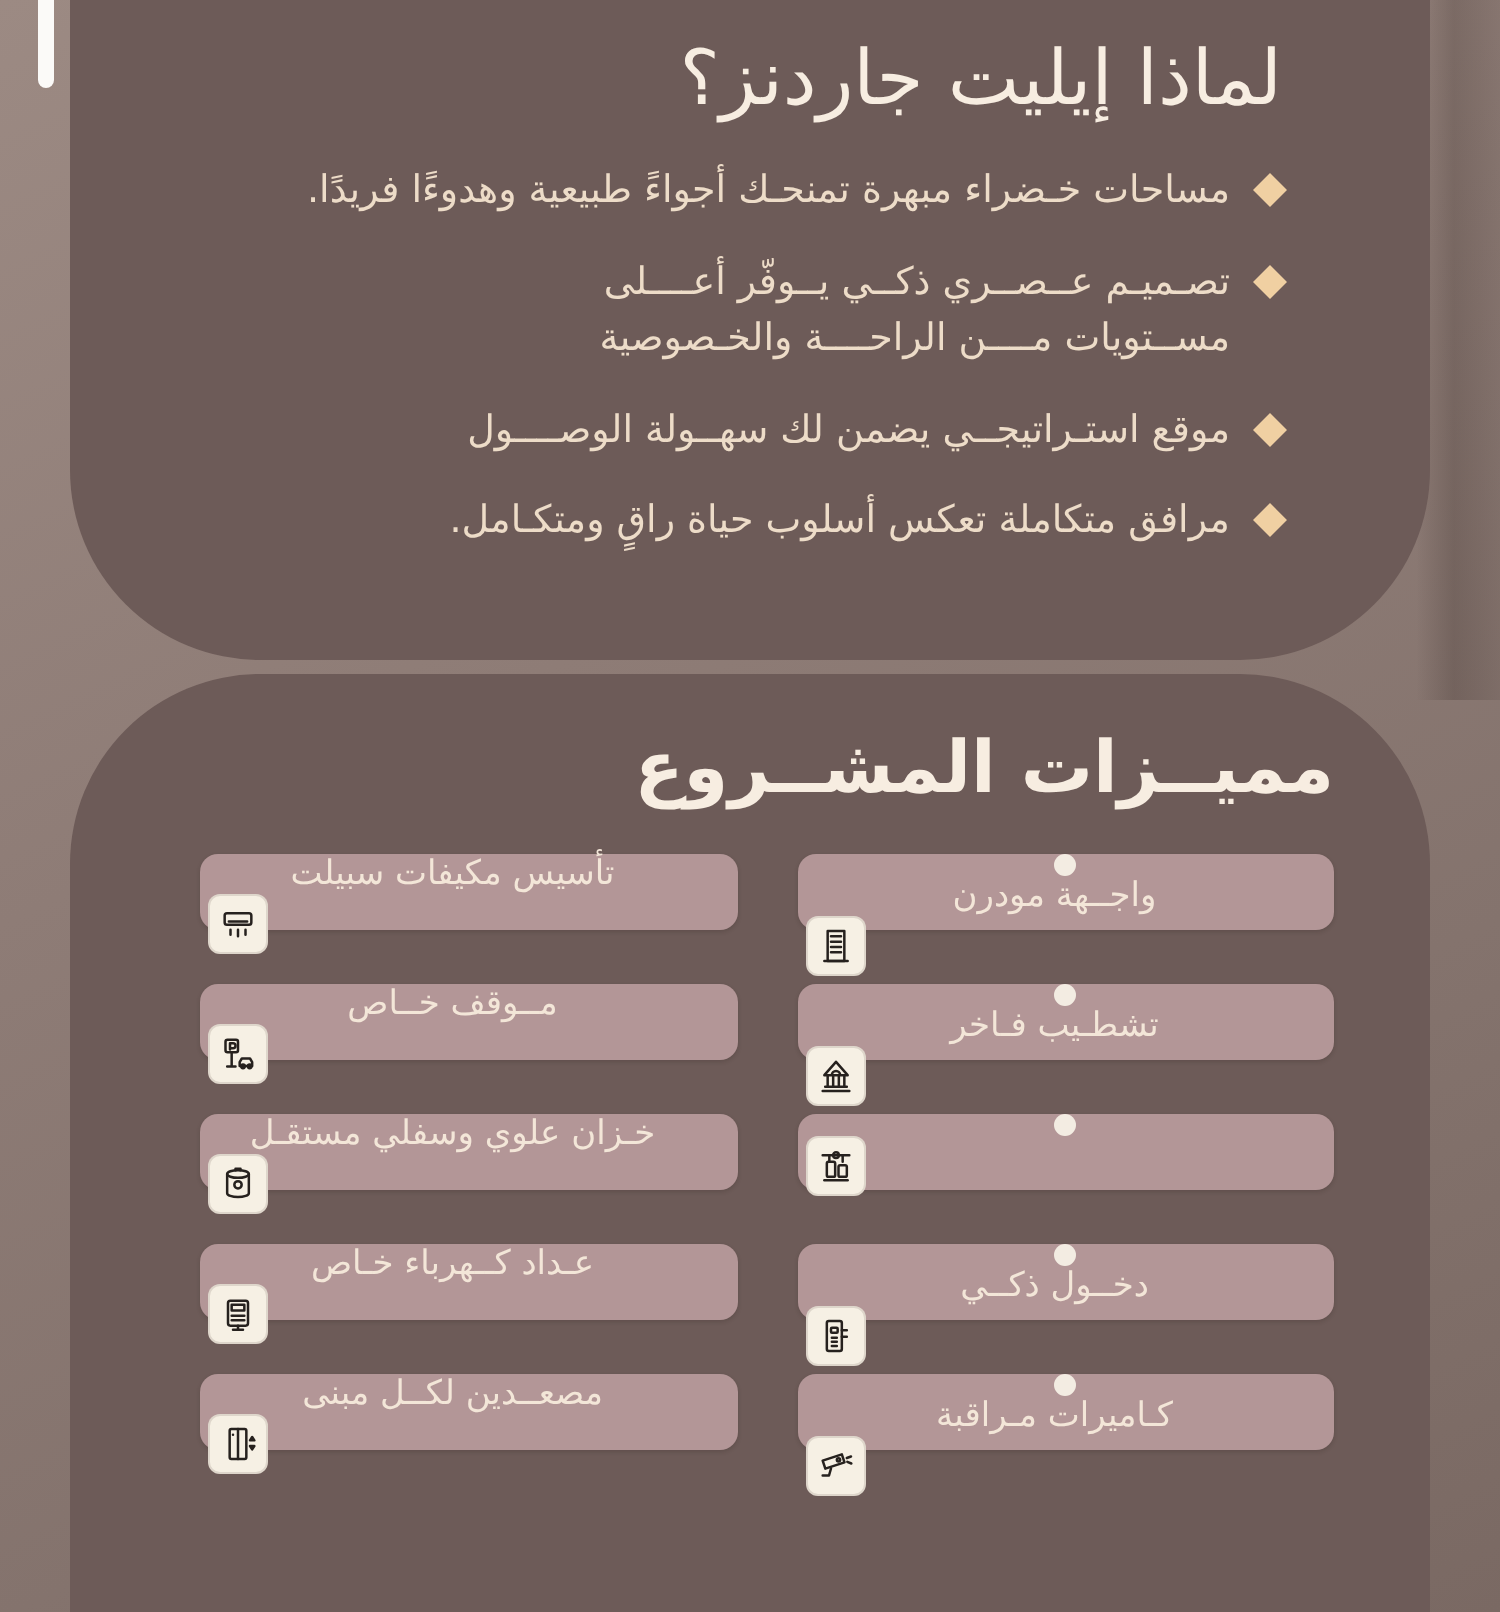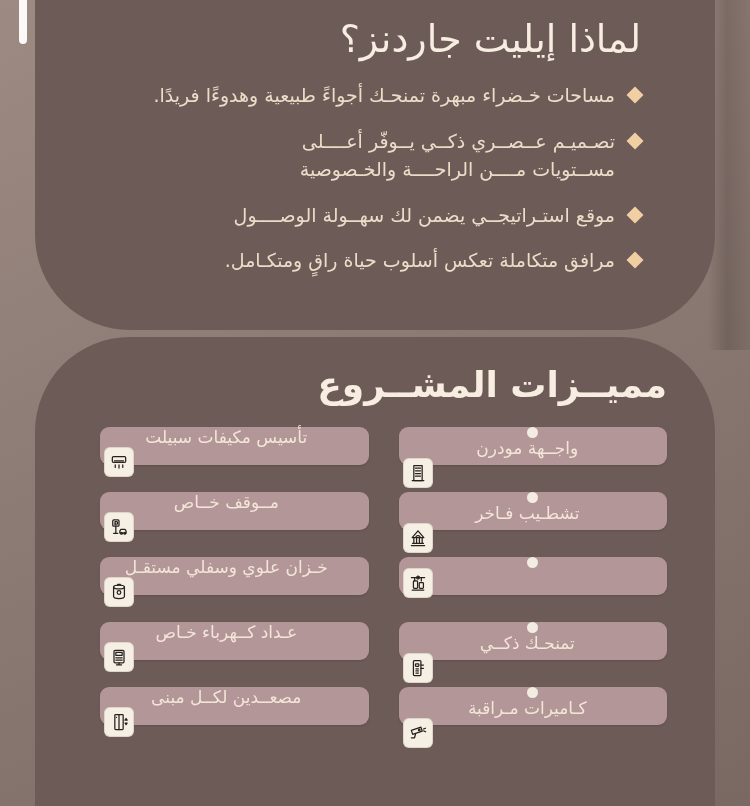--- a/index.html
+++ b/index.html
@@ -144,21 +144,21 @@
               <ellipse cx="12" cy="6" rx="6.5" ry="2.3"></ellipse>
               <path d="M5.5 6v11.5c0 1.3 2.9 2.3 6.5 2.3s6.5-1 6.5-2.3V6"></path>
               <circle cx="12" cy="12.5" r="2.2"></circle>
               <path d="M10.5 3.8V2.8h3v1"></path>
             </svg>
         </span>
       </div>
 
       <div class="badge">
         <span class="dot"></span>
-        <span class="badge-label">تمنحـك ذكــي</span>
+        <span class="badge-label">دخــول ذكــي</span>
         <span class="iconbox">
           <svg viewBox="0 0 24 24">
               <rect x="6.5" y="3" width="9" height="18" rx="1.2"></rect>
               <rect x="9" y="7" width="4" height="3" rx=".6"></rect>
               <path d="M9.5 13h3M9.5 15.5h3M9.5 18h3M15.5 8.5h3M15.5 12.5h3"></path>
             </svg>
         </span>
       </div>
       <div class="badge no-dot">
         <span class="badge-label">عـداد كــهرباء خـاص</span>

